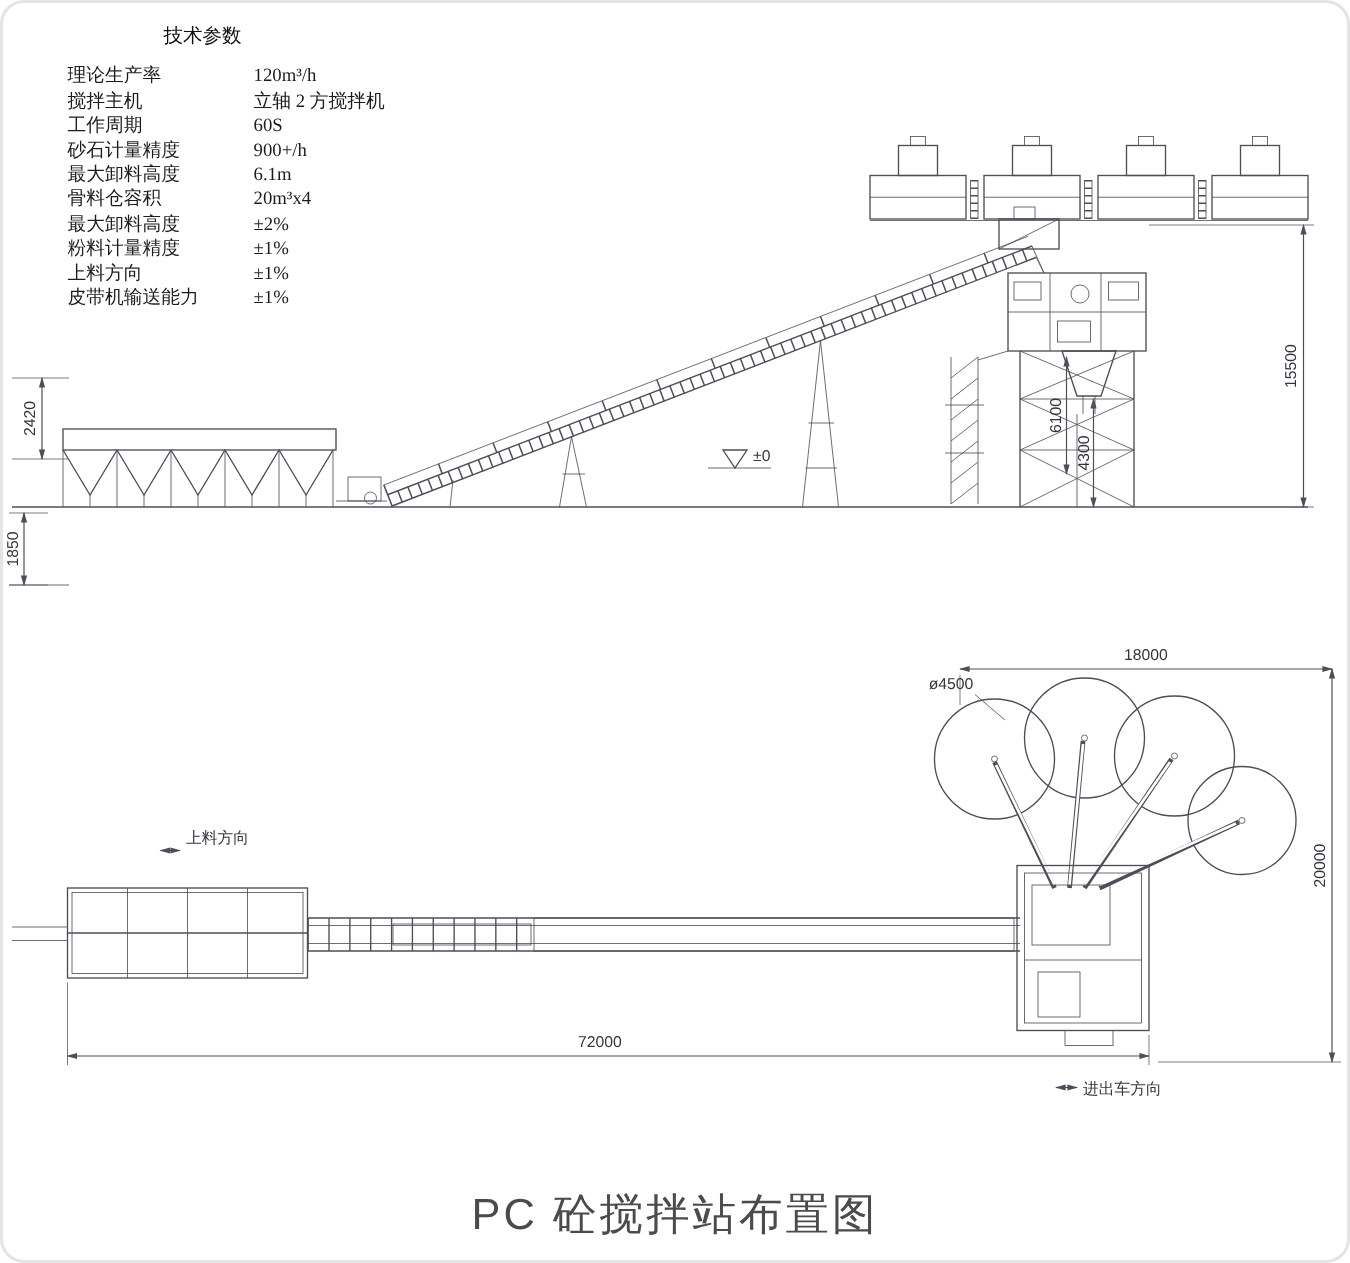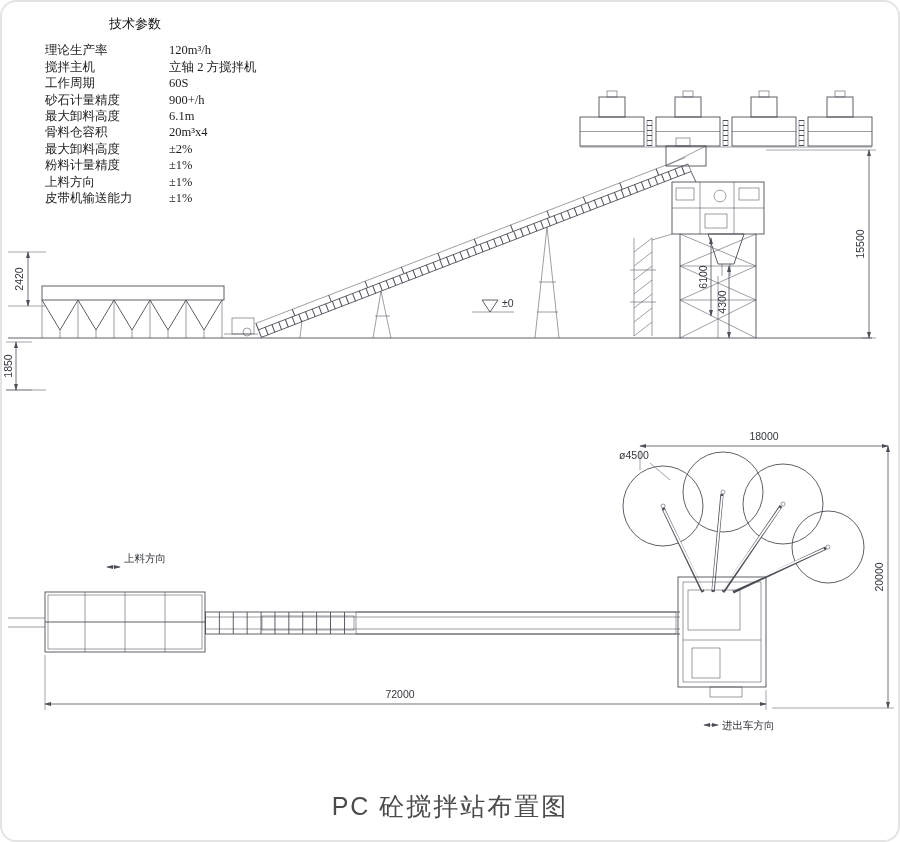--- a/index.html
+++ b/index.html
@@ -26,21 +26,21 @@
   .ln{stroke:#4c4f58;stroke-width:0.9;fill:none;}
   .thin{stroke:#4c4f58;stroke-width:0.55;fill:none;}
   .dim{stroke:#4c4f58;stroke-width:0.8;fill:none;marker-start:url(#arr);marker-end:url(#arr);}
   .ext{stroke:#6a6d76;stroke-width:0.6;fill:none;}
   .rung{stroke:#4c4f58;fill:none;}
   .hollow{stroke:#ffffff;stroke-width:1.8;fill:none;}
   .tube{stroke:#4c4f58;stroke-width:3.2;fill:none;}
   
   .title{
     position:absolute;top:790px;left:0;width:100%;text-align:center;
-    font-size:25px;color:#4b4b4b;letter-spacing:2px;
+    font-size:29px;color:#4b4b4b;letter-spacing:2px;
   }
 </style>
 </head>
 <body>
 
 <div class="frame"></div>
 
 <svg width="900" height="770" viewBox="0 0 900 770">
   <defs>
     <marker id="arr" markerWidth="9" markerHeight="8" refX="8" refY="4" orient="auto-start-reverse">

